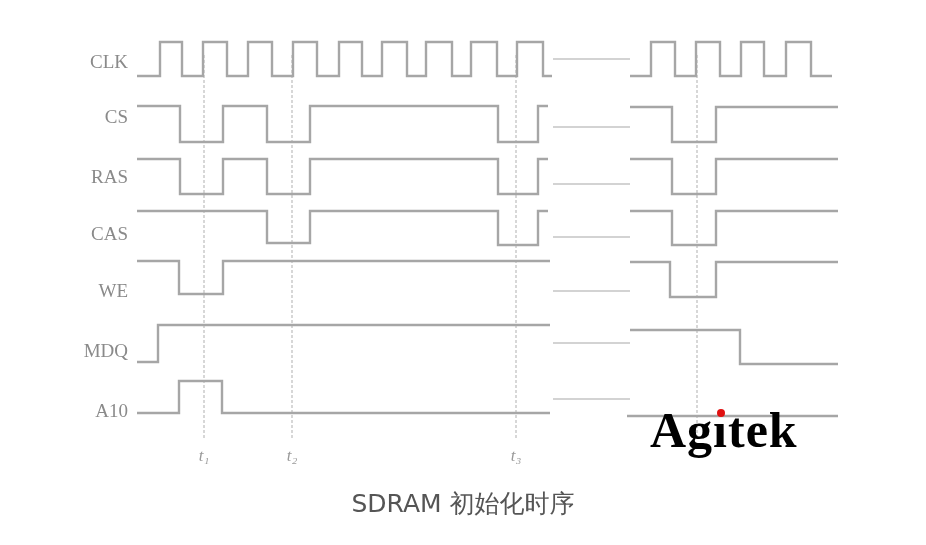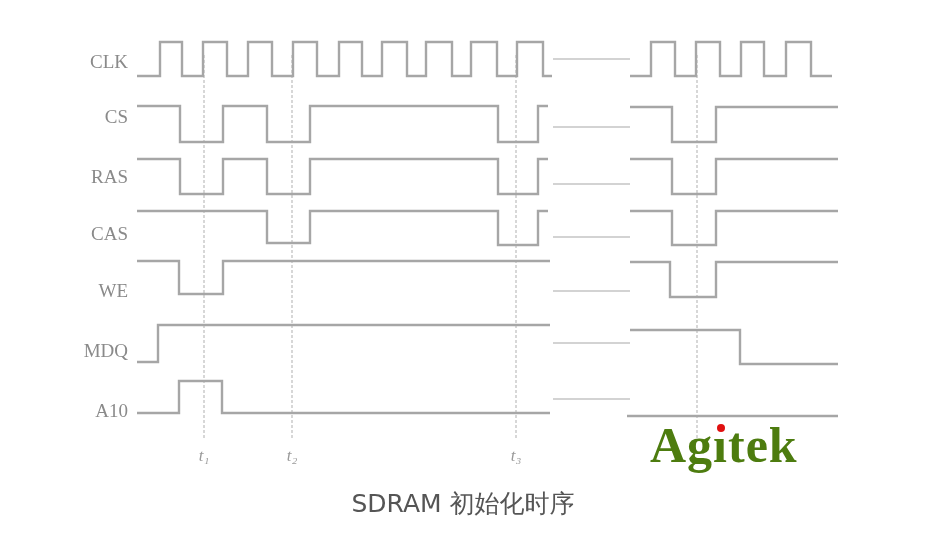--- a/index.html
+++ b/index.html
@@ -3,21 +3,21 @@
 <meta charset="utf-8">
 <style>
   html, body { margin: 0; padding: 0; background: #ffffff; }
   body { width: 926px; height: 545px; position: relative; overflow: hidden; }
   #diagram { position: absolute; left: 0; top: 0; width: 926px; height: 545px; }
   .sig-label { font-family: "Liberation Serif", "DejaVu Serif", serif; font-size: 19px; fill: #8a8a8a; }
   .time-label { font-family: "Liberation Serif", "DejaVu Serif", serif; font-style: italic; font-size: 17px; fill: #9a9a9a; }
   .wave { fill: none; stroke: #a6a6a6; stroke-width: 2.4; stroke-linejoin: miter; }
   .gap { fill: none; stroke: #c4c4c4; stroke-width: 1.6; }
   .vline { stroke: #bdbdbd; stroke-width: 1.2; stroke-dasharray: 3 2; }
-  .logo { position: absolute; left: 650px; top: 420px; font-family: "Liberation Serif", "DejaVu Serif", serif; font-weight: bold; font-size: 50px; color: #4d7c0f; letter-spacing: 1px; line-height: 1; text-align: right; }
+  .logo { position: absolute; left: 650px; top: 405px; font-family: "Liberation Serif", "DejaVu Serif", serif; font-weight: bold; font-size: 50px; color: #000000; letter-spacing: 1px; line-height: 1; text-align: right; }
   .logo .dot-i { position: relative; display: inline-block; }
   .logo .red-dot { position: absolute; left: 50%; top: 4px; width: 8px; height: 8px; margin-left: -4px; background: #e01010; border-radius: 50%; }
   .caption { position: absolute; left: 0; width: 926px; top: 487px; text-align: center; font-family: "DejaVu Sans", "Liberation Sans", sans-serif; font-size: 25px; color: #555555; }
 </style>
 </head>
 <body>
 
 <svg id="diagram" viewBox="0 0 926 545" xmlns="http://www.w3.org/2000/svg">
 
   <g>

